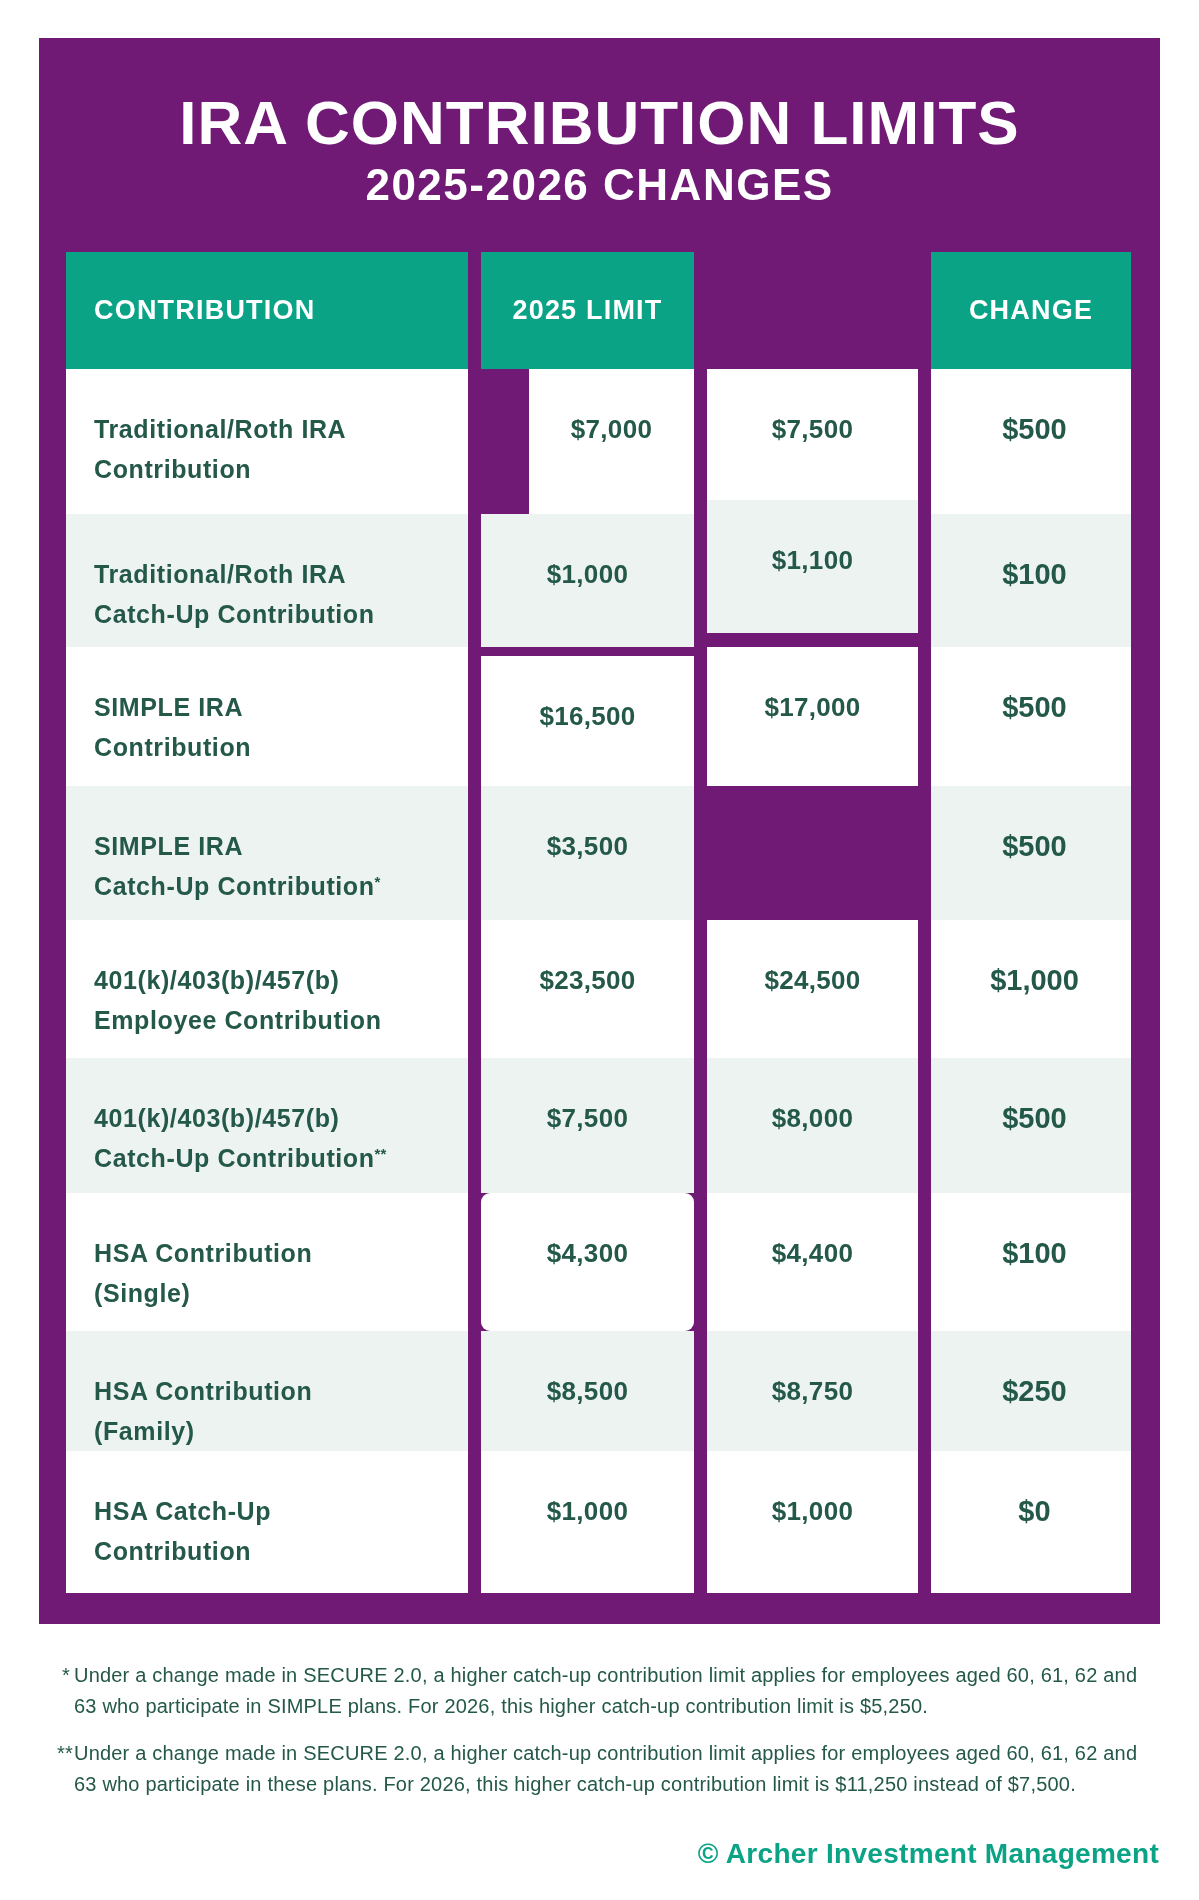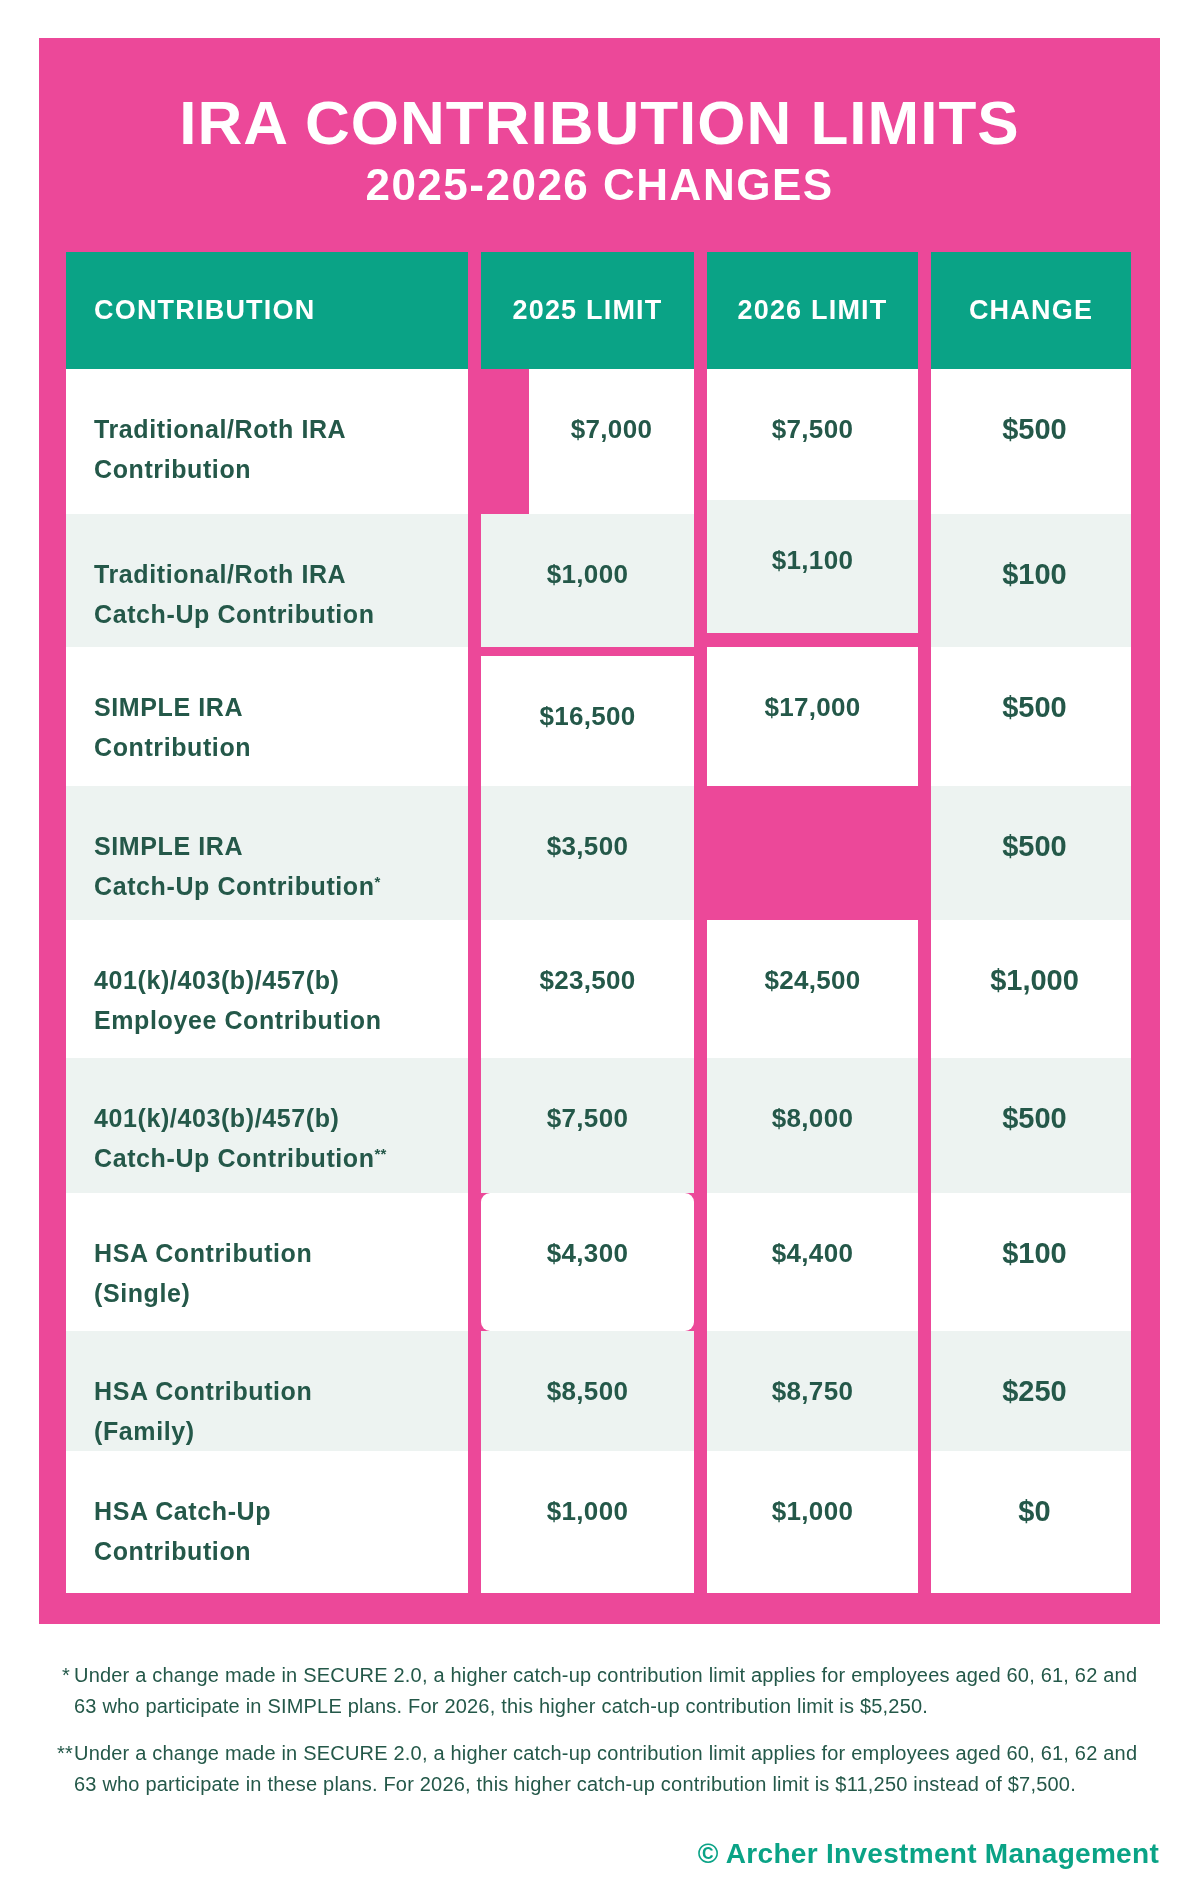--- a/index.html
+++ b/index.html
@@ -7,21 +7,21 @@
     width: 1199px; height: 1900px; background: #ffffff;
     font-family: "Liberation Sans", "DejaVu Sans", sans-serif;
     color: #245849;
     overflow: hidden;
   }
   .page { position: relative; width: 1199px; height: 1900px; }
 
   .panel {
     position: absolute; left: 39px; top: 38px;
     width: 1121px; height: 1586px;
-    background: #ec4899;
+    background: #701a75;
   }
   .title {
     position: absolute; left: 0; right: 0; top: 52px;
     text-align: center; color: #ffffff;
     font-weight: 700; font-size: 62px; line-height: 66px;
     letter-spacing: 1px;
   }
   .subtitle {
     position: absolute; left: 0; right: 0; top: 123px;
     text-align: center; color: #ffffff;
@@ -149,21 +149,20 @@
           </div>
           <div class="cell alt" style="top: 1079px; height: 120px;">
             <div class="val">$8,500</div>
           </div>
           <div class="cell" style="top: 1199px; height: 142px;">
             <div class="val">$1,000</div>
           </div>
         </div>
 
       <div class="col c2">
-        <div class="hdr">2026 LIMIT</div>
       <div class="cell" style="top: 117px; height: 145px;">
             <div class="val">$7,500</div>
           </div>
           <div class="cell alt" style="top: 248px; height: 133px;">
             <div class="val">$1,100</div>
           </div>
           <div class="cell" style="top: 395px; height: 139px;">
             <div class="val">$17,000</div>
           </div>
           <div class="cell" style="top: 668px; height: 138px;">

